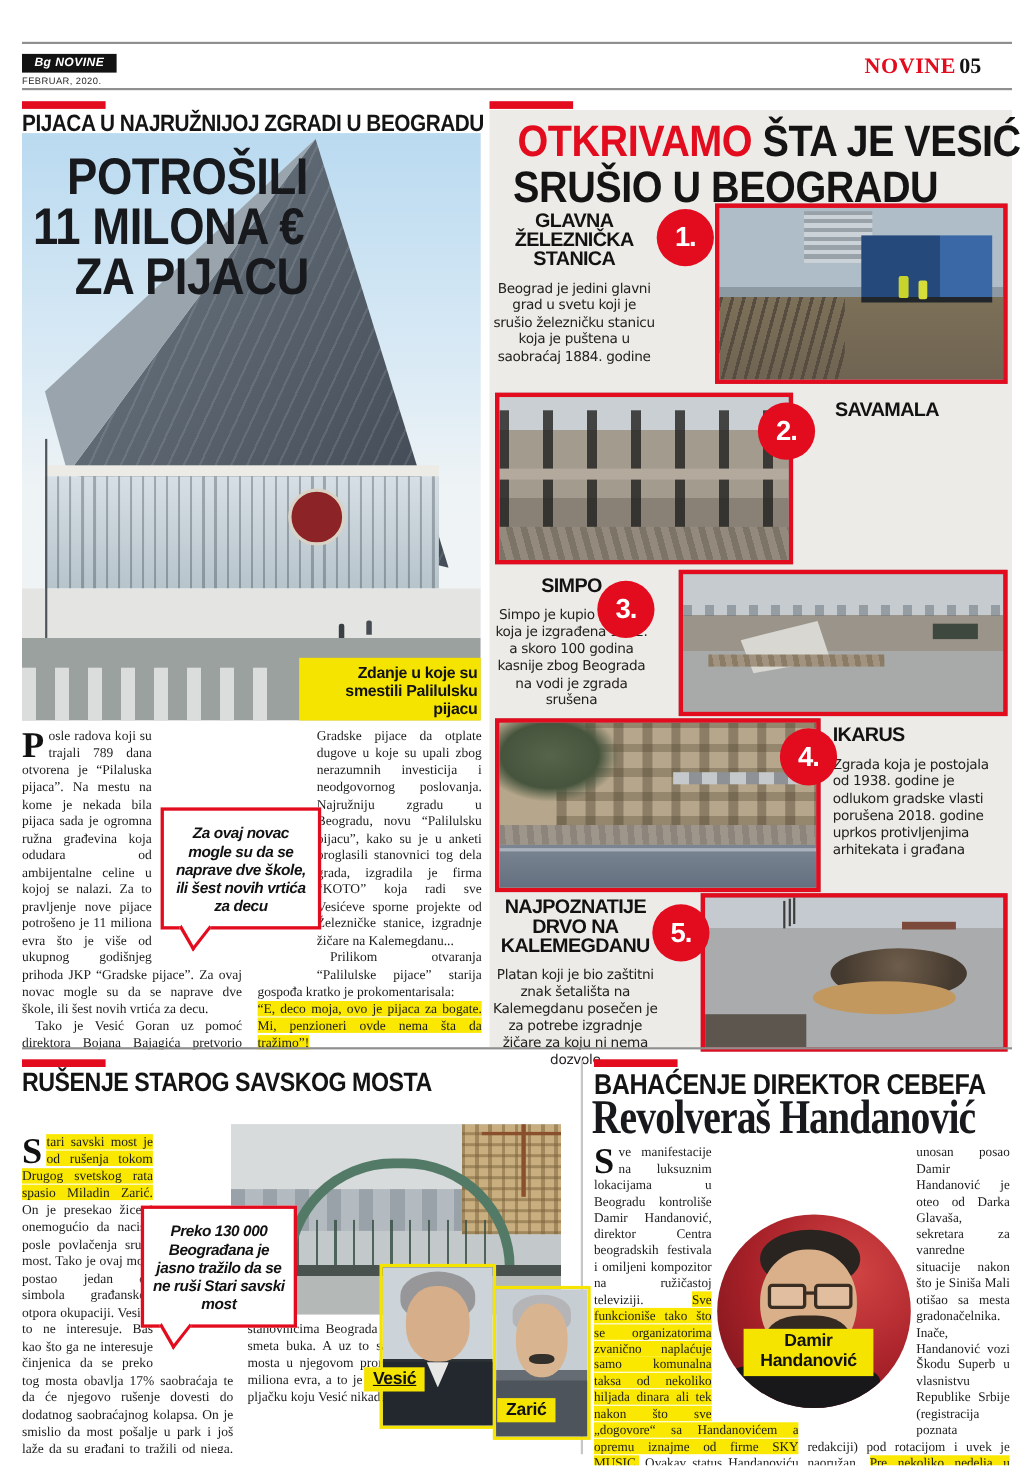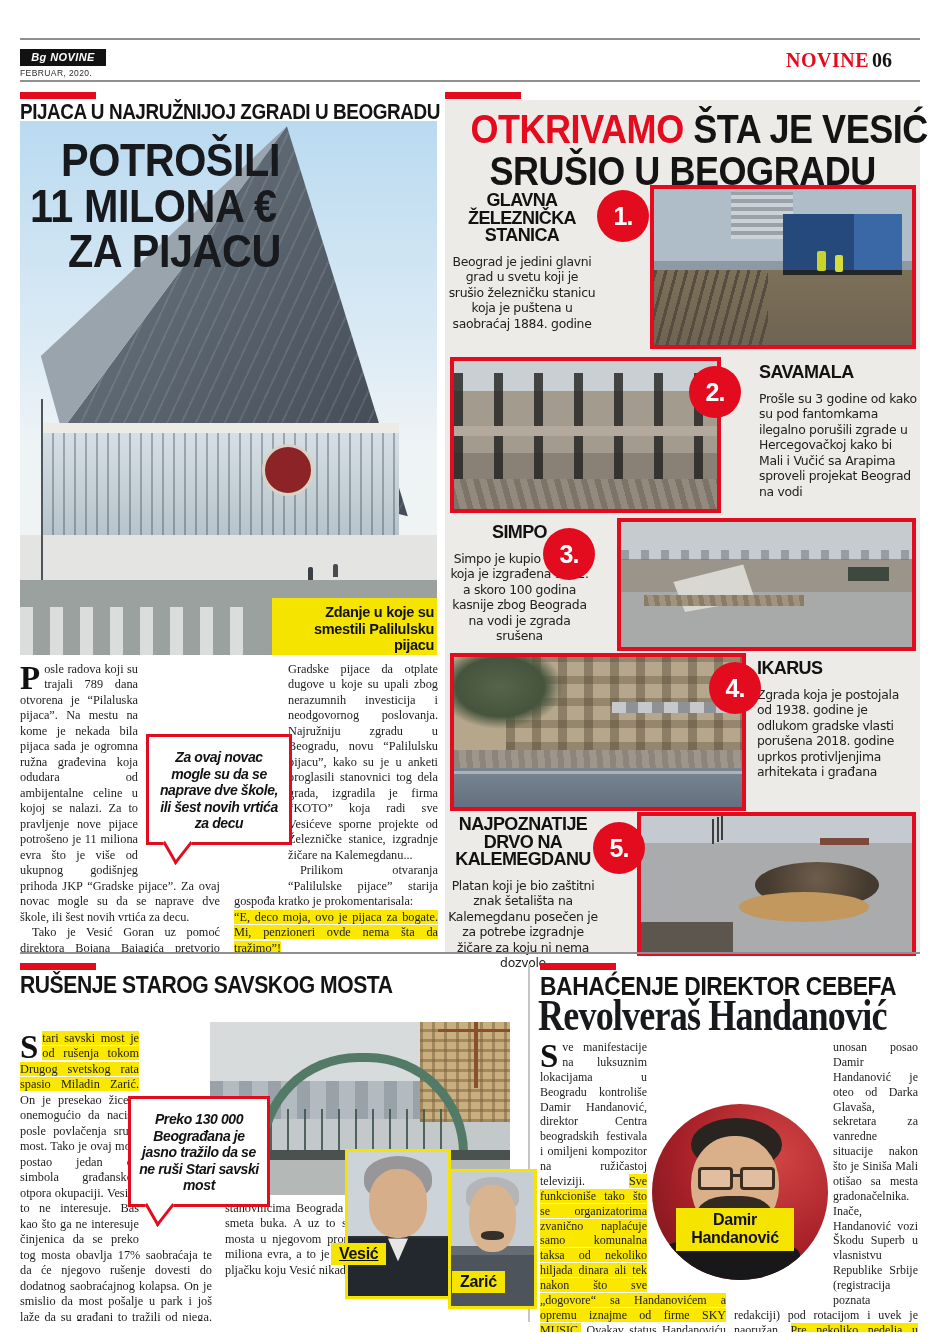--- a/index.html
+++ b/index.html
@@ -51,21 +51,21 @@
   #p-body{left:20px;top:662px;width:418px;height:292px;}
   #p-c1{left:0;top:0;width:200px;height:292px;}
   #p-c2{left:214px;top:0;width:204px;height:292px;}
   #p-sp1{float:right;width:74px;height:142px;margin:68px 0 6px 8px;}
   #p-sp2{float:left;width:46px;height:162px;margin:50px 8px 6px 0;}
   #p-bub{left:126px;top:72px;width:126px;}
   #p-ind{text-indent:12px;}
   
   #ot-panel{left:445px;top:100px;width:475px;height:852px;background:#edebe7;}
   #ot-bar{left:445px;top:92px;}
-  #ot-head{position:absolute;left:0;top:8px;width:100%;text-align:center;font:bold 40px/1.05 "Liberation Sans",sans-serif;color:#141414;}
+  #ot-head{position:absolute;left:0;top:8px;width:100%;font:bold 40px/1.05 "Liberation Sans",sans-serif;color:#141414;}
   #ot-head .red{color:#e30b1e;}
   .it-t1{left:2px;top:92px;width:150px;}
   .it-t2{left:314px;top:264px;width:158px;}
   .it-t3{left:2px;top:424px;width:145px;}
   .it-t4{left:312px;top:560px;width:160px;}
   .it-t5{left:2px;top:716px;width:152px;}
   #ph1{left:205px;top:85px;width:258px;height:156px;}
   #ph2{left:5px;top:257px;width:263px;height:148px;}
   #ph3{left:172px;top:418px;width:291px;height:125px;}
   #ph4{left:5px;top:553px;width:288px;height:150px;}
@@ -112,21 +112,21 @@
 </style>
 </head>
 <body>
 
 <div class="page">
 
   <div class="hline" id="hline1"></div>
   <div class="abs" id="logo">Bg NOVINE</div>
   <div class="abs" id="hdate">FEBRUAR, 2020.</div>
   <div class="abs" id="brand">NOVINE</div>
-  <div class="abs" id="pgnum">06</div>
+  <div class="abs" id="pgnum">05</div>
   <div class="hline" id="hline2"></div>
 
   <div class="redbar" id="p-bar"></div>
   <div class="kick" id="p-kick"><span class="cx">PIJACA U NAJRUŽNIJOJ ZGRADI U BEOGRADU</span></div>
 
   <div class="photo" id="p-photo">
     <div style="inset:0;clip-path:polygon(64% 1%,93% 74%,10% 58%);background:repeating-linear-gradient(115deg,rgba(255,255,255,.10) 0 2px,transparent 2px 13px),linear-gradient(125deg,#75808c,#454e58 72%);"></div>
     <div style="inset:0;clip-path:polygon(64% 1%,10% 58%,5% 44%);background:#9aa4ad;"></div>
     <div style="left:5%;top:56.5%;width:86%;height:2%;background:#edebe6;"></div>
     <div style="left:5%;top:58.5%;width:86%;height:19%;background:repeating-linear-gradient(90deg,rgba(40,50,60,.32) 0 2px,transparent 2px 11px),linear-gradient(180deg,#d6dfe5,#b7c4cb);"></div>
@@ -186,21 +186,20 @@
 
     <div class="pph" id="ph2">
       <div style="inset:0;background:linear-gradient(180deg,#c9cfd2 0 20%,#a49b8f 20% 62%,#8a8176 62%);"></div>
       <div style="left:0;top:8%;width:100%;height:72%;background:repeating-linear-gradient(90deg,rgba(32,32,30,.8) 0 9px,transparent 9px 40px);"></div>
       <div style="left:0;top:44%;width:100%;height:7%;background:#b3aa9d;"></div>
       <div style="left:0;top:80%;width:100%;height:20%;background:repeating-linear-gradient(75deg,#7d7468 0 6px,#938a7d 6px 13px);"></div>
     </div>
     <div class="num" id="nm2">2.</div>
     <div class="ot-item-text it-t2">
       <div class="ittl">SAVAMALA</div>
-      <div class="ittx">Prošle su 3 godine od kako su pod fantomkama ilegalno porušili zgrade u Hercegovačkoj kako bi Mali i Vučić sa Arapima sproveli projekat Beograd na vodi</div>
     </div>
 
     <div class="ot-item-text it-t3 ra">
       <div class="ittl">SIMPO</div>
       <div class="ittx">Simpo je kupio zgradu koja je izgrađena 1922. a skoro 100 godina kasnije zbog Beograda na vodi je zgrada srušena</div>
     </div>
     <div class="num" id="nm3">3.</div>
     <div class="pph" id="ph3">
       <div style="inset:0;background:linear-gradient(180deg,#c5cbcf 0 30%,#9b948a 30% 56%,#a8aaa9 56%);"></div>
       <div style="left:0;top:22%;width:100%;height:8%;background:repeating-linear-gradient(90deg,rgba(110,120,128,.55) 0 8px,transparent 8px 20px);"></div>

